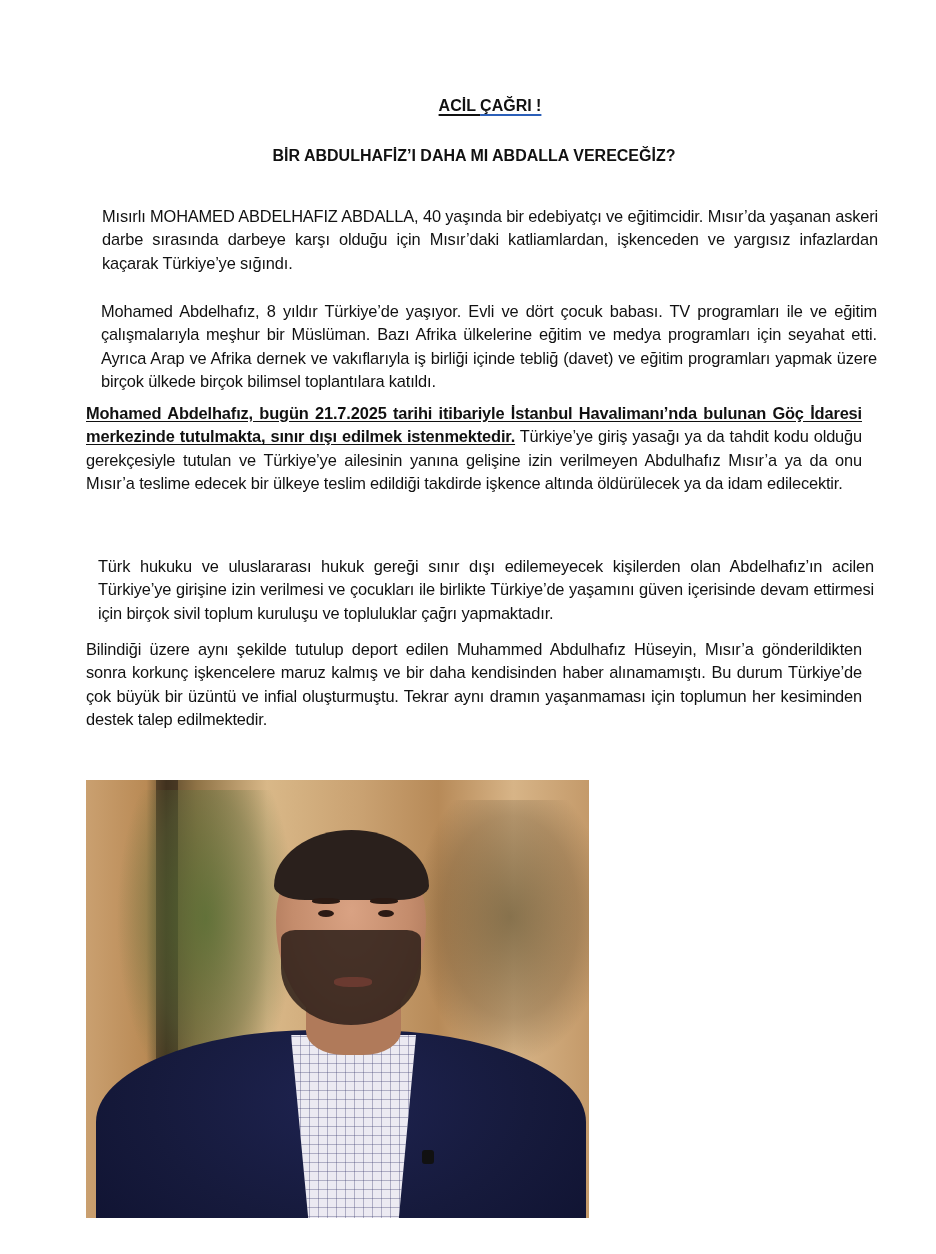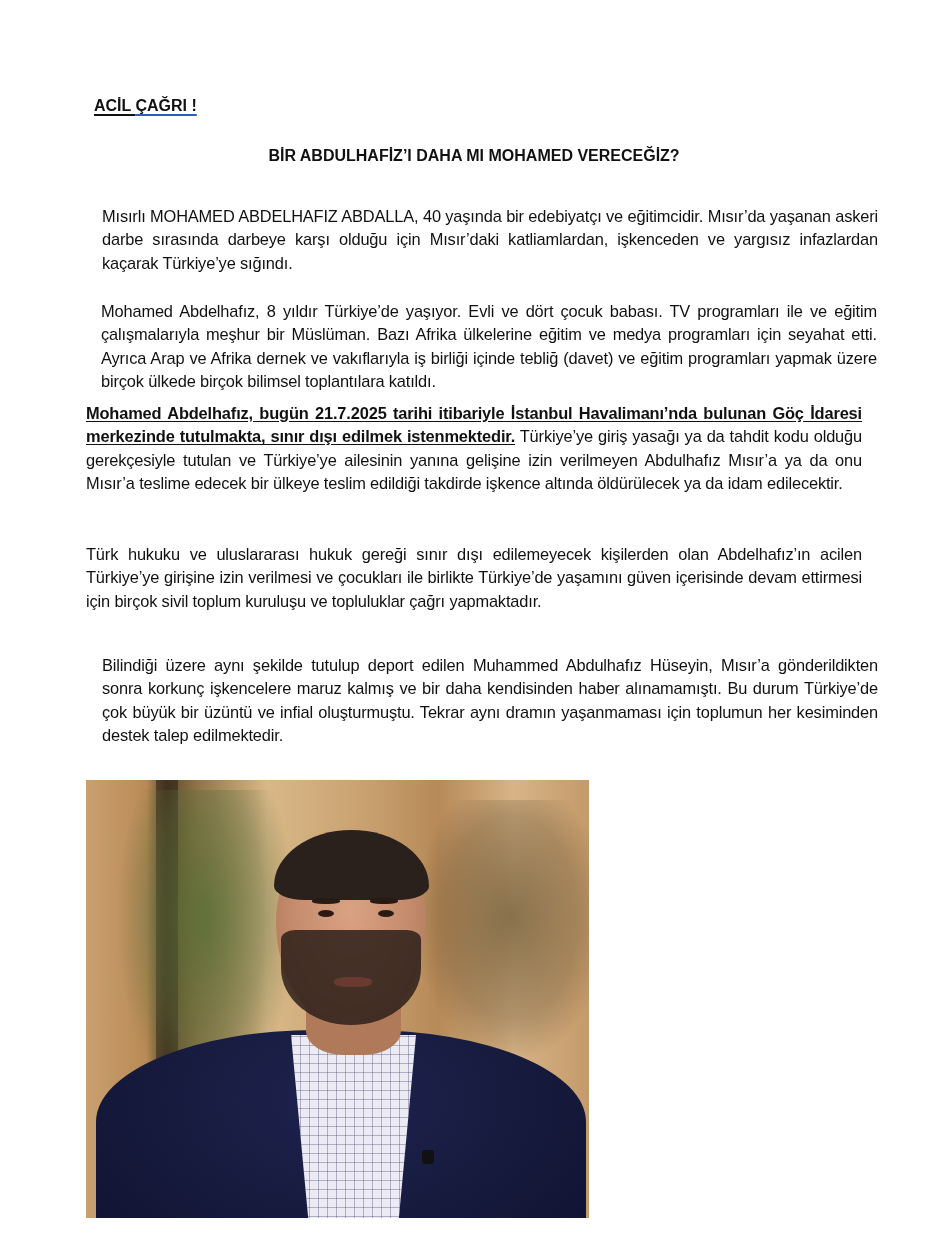--- a/index.html
+++ b/index.html
@@ -3,22 +3,22 @@
 <meta charset="utf-8">
 <style>
   html, body { margin: 0; padding: 0; background: #ffffff; }
   body {
     width: 936px; height: 1254px; position: relative; overflow: hidden;
     font-family: "Liberation Sans", "DejaVu Sans", sans-serif;
     color: #111111;
   }
   .page { position: absolute; left: 86px; top: 0; width: 776px; }
   .title {
-    position: absolute; left: 8px; width: 776px; top: 96px;
-    text-align: left; font-weight: bold; font-size: 16px; line-height: 20px;
+    position: absolute; left: 16px; width: 776px; top: 96px;
+    text-align: center; font-weight: bold; font-size: 16px; line-height: 20px;
   }
   .title span {
     text-decoration: underline; text-decoration-thickness: 2px;
     text-underline-offset: 3px;
   }
   .title .accent {
     text-decoration-color: #2b5fb8;
   }
   .subtitle {
     position: absolute; left: 0; width: 776px; top: 146px;
@@ -100,39 +100,39 @@
   }
 </style>
 </head>
 <body>
 
 <div class="page">
   <div class="title">
     <span>ACİL </span><span class="accent">ÇAĞRI !</span>
   </div>
 
-  <div class="subtitle">BİR ABDULHAFİZ’I DAHA MI MOHAMED VERECEĞİZ?</div>
+  <div class="subtitle">BİR ABDULHAFİZ’I DAHA MI ABDALLA VERECEĞİZ?</div>
 
   <p class="para" id="p1" style="margin:16px">
     <span>Mısırlı MOHAMED ABDELHAFIZ ABDALLA, 40 yaşında bir edebiyatçı ve eğitimcidir. Mısır’da yaşanan askeri darbe sırasında darbeye karşı olduğu için Mısır’daki katliamlardan, işkenceden ve yargısız infazlardan kaçarak Türkiye’ye sığındı.</span>
   </p>
 
   <p class="para" id="p2" style="margin:15px">
     <span>Mohamed Abdelhafız, 8 yıldır Türkiye’de yaşıyor. Evli ve dört çocuk babası. TV programları ile ve eğitim çalışmalarıyla meşhur bir Müslüman. Bazı Afrika ülkelerine eğitim ve medya programları için seyahat etti. Ayrıca Arap ve Afrika dernek ve vakıflarıyla iş birliği içinde tebliğ (davet) ve eğitim programları yapmak üzere birçok ülkede birçok bilimsel toplantılara katıldı.</span>
   </p>
 
   <p class="para" id="p3" style="margin:0">
     <span class="emph">Mohamed Abdelhafız, bugün 21.7.2025 tarihi itibariyle İstanbul Havalimanı’nda bulunan Göç İdaresi merkezinde tutulmakta, sınır dışı edilmek istenmektedir.</span><span> Türkiye’ye giriş yasağı ya da tahdit kodu olduğu gerekçesiyle tutulan ve Türkiye’ye ailesinin yanına gelişine izin verilmeyen Abdulhafız Mısır’a ya da onu Mısır’a teslime edecek bir ülkeye teslim edildiği takdirde işkence altında öldürülecek ya da idam edilecektir.</span>
   </p>
 
-  <p class="para" id="p4" style="margin:0">
+  <p class="para" id="p4" style="margin:12px">
     <span>Türk hukuku ve uluslararası hukuk gereği sınır dışı edilemeyecek kişilerden olan Abdelhafız’ın acilen Türkiye’ye girişine izin verilmesi ve çocukları ile birlikte Türkiye’de yaşamını güven içerisinde devam ettirmesi için birçok sivil toplum kuruluşu ve topluluklar çağrı yapmaktadır.</span>
   </p>
 
-  <p class="para" id="p5" style="margin:16px">
+  <p class="para" id="p5" style="margin:0">
     <span>Bilindiği üzere aynı şekilde tutulup deport edilen Muhammed Abdulhafız Hüseyin, Mısır’a gönderildikten sonra korkunç işkencelere maruz kalmış ve bir daha kendisinden haber alınamamıştı. Bu durum Türkiye’de çok büyük bir üzüntü ve infial oluşturmuştu. Tekrar aynı dramın yaşanmaması için toplumun her kesiminden destek talep edilmektedir.</span>
   </p>
 </div>
 
 <div class="photo">
   <div class="pillar"></div>
   <div class="plant-left"></div>
   <div class="plant-right"></div>
   <div class="jacket"></div>
   <div class="shirt"></div>

